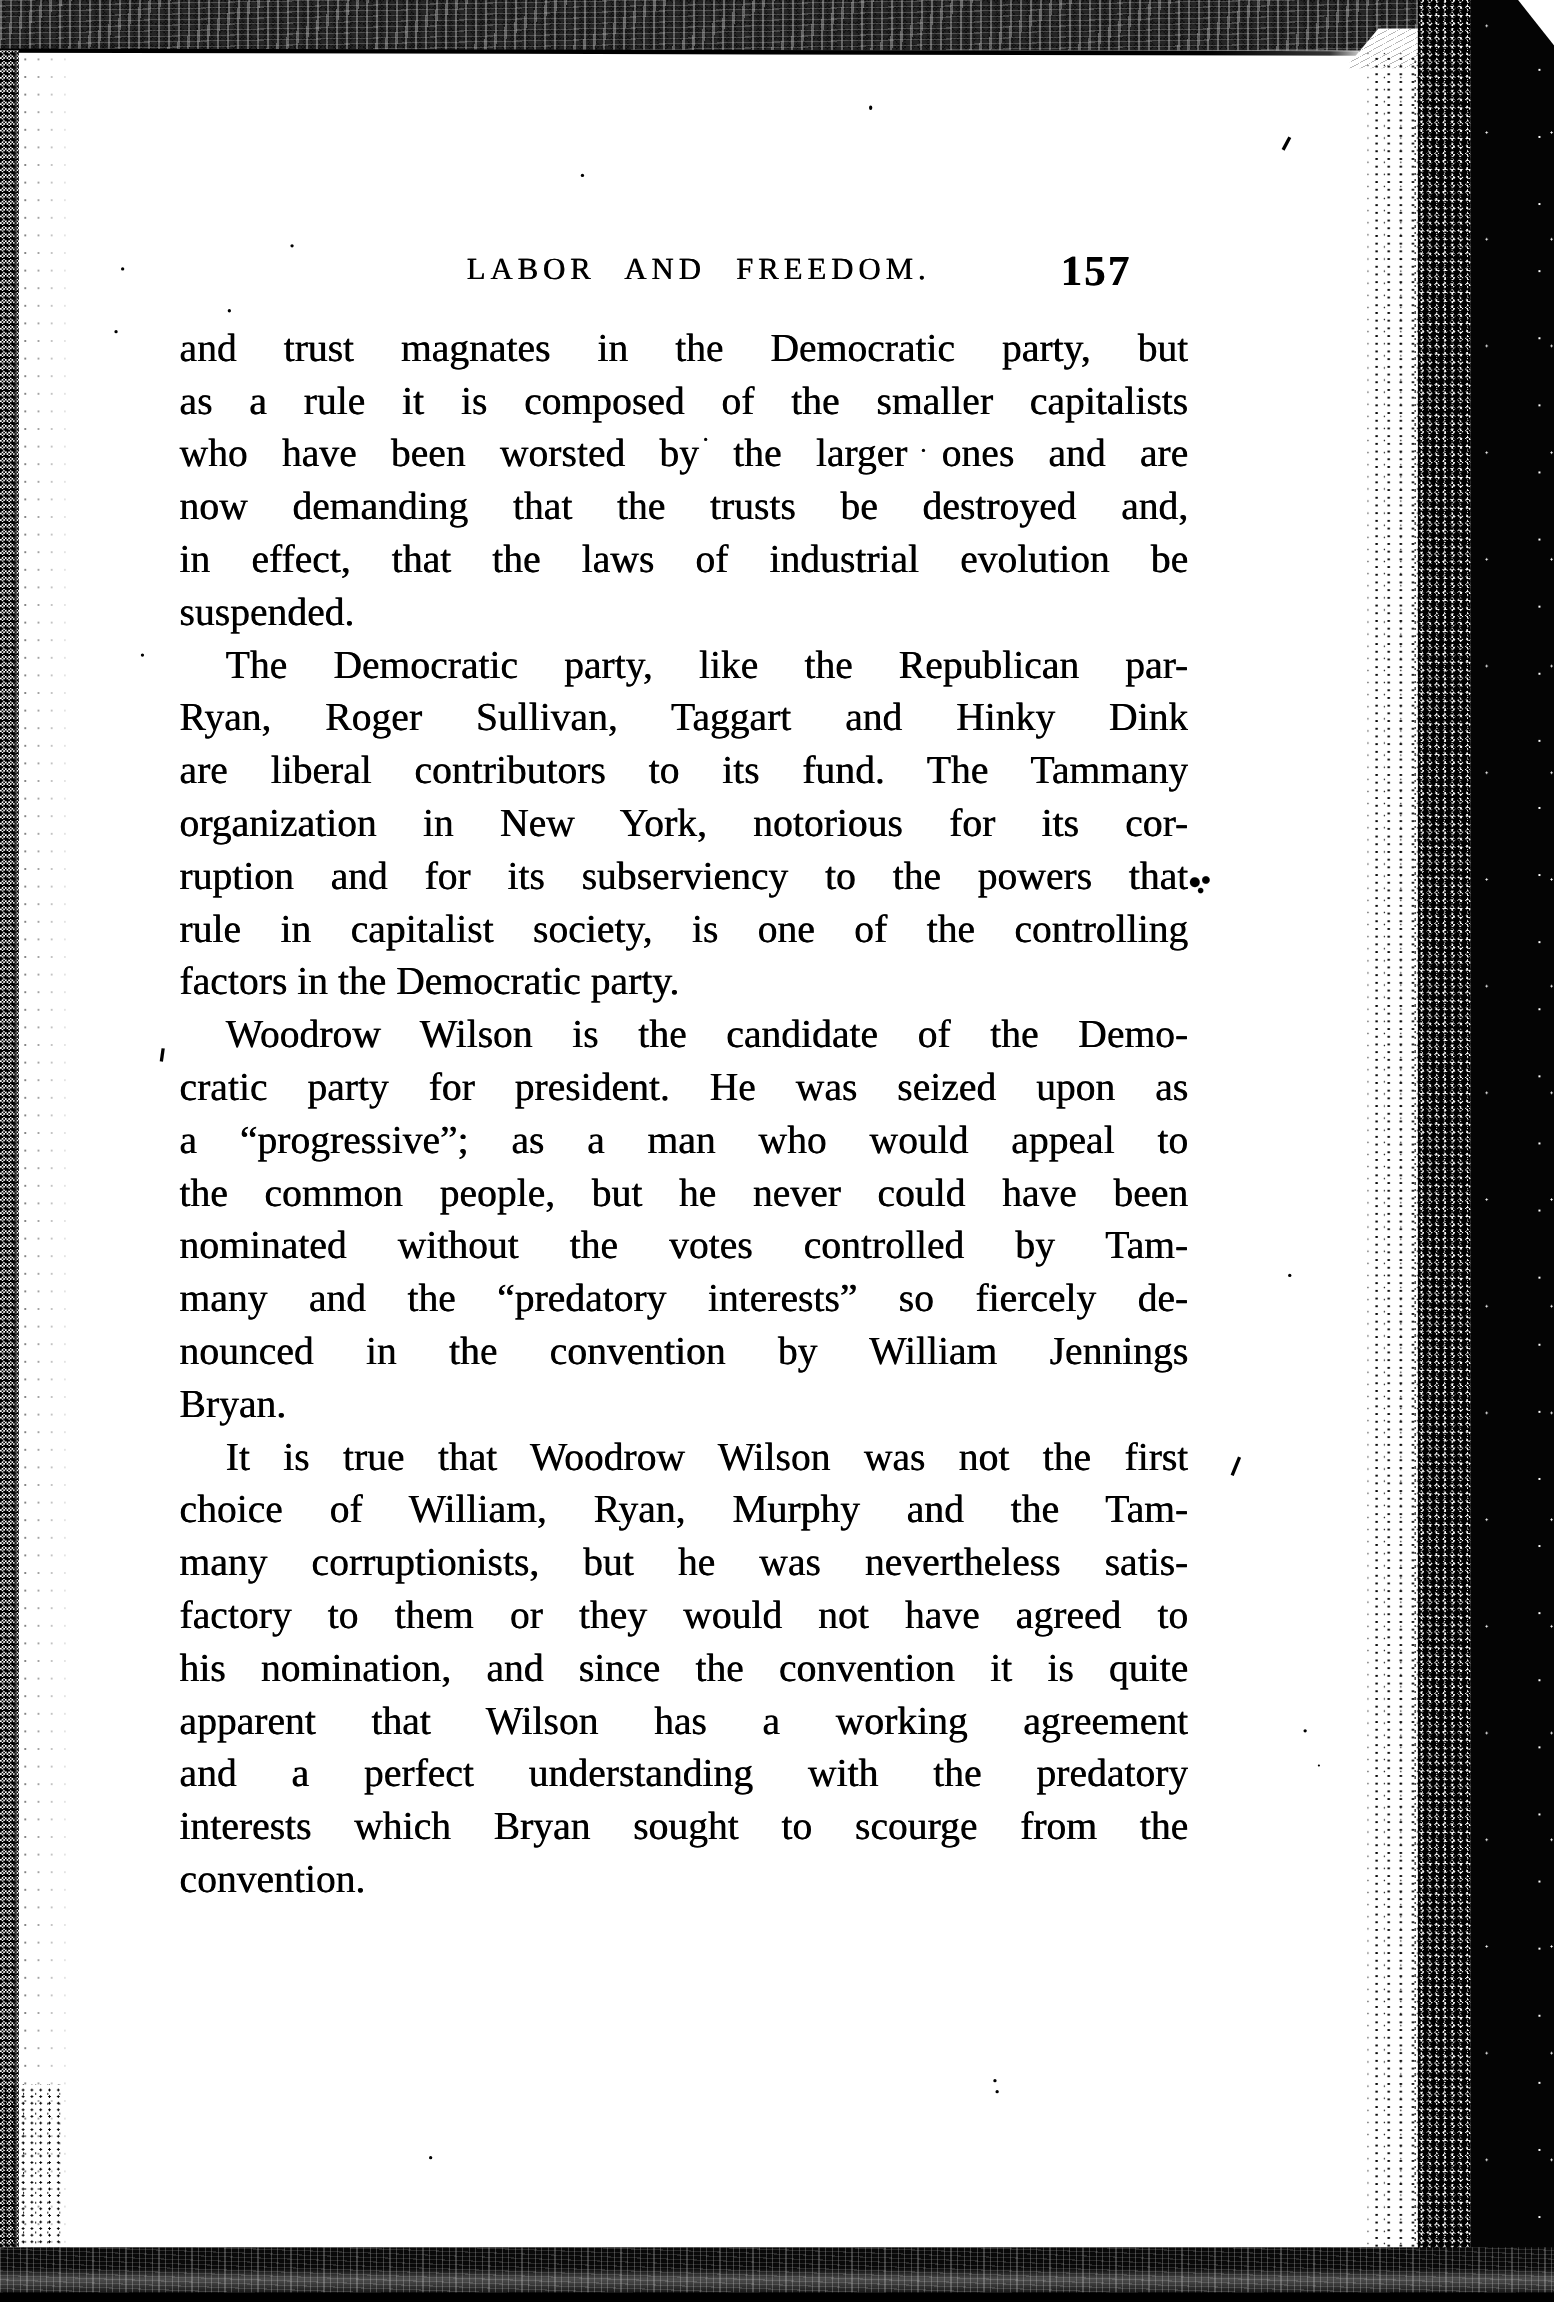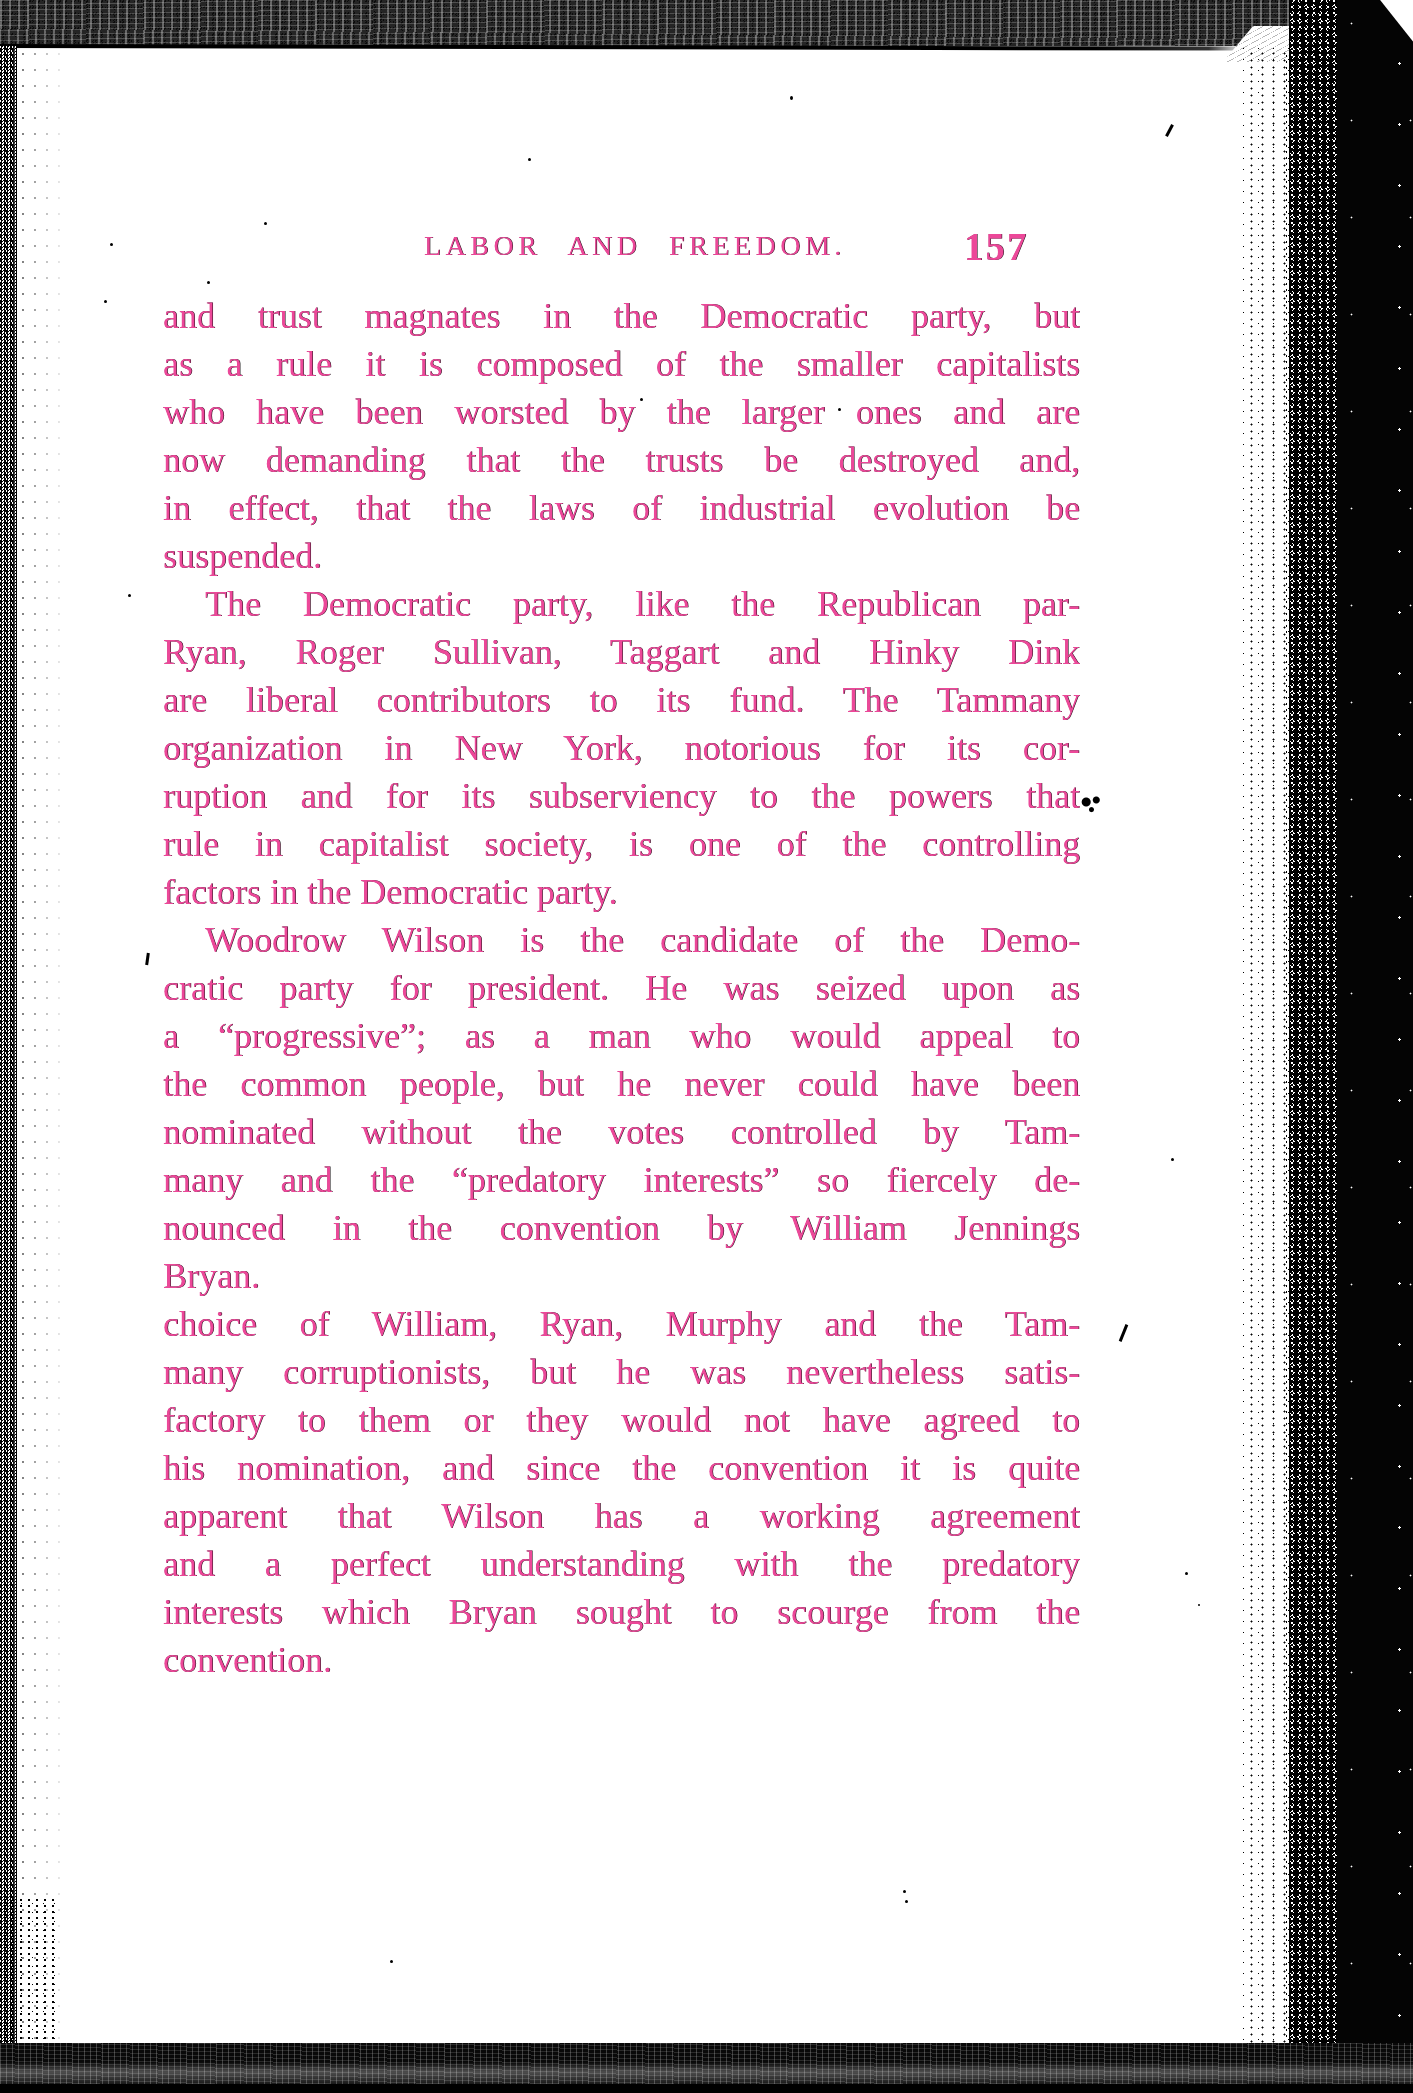--- a/index.html
+++ b/index.html
@@ -1,20 +1,20 @@
 <!DOCTYPE html>
 <html><head>
 <meta charset="utf-8">
 <style>
   html,body { margin:0; padding:0; background:#e8e8e8; }
   #canvas {
     position:relative; width:1413px; height:2093px;
     background:#ffffff; overflow:hidden;
     font-family:"Liberation Serif","DejaVu Serif",serif;
-    color:#ec4899;
+    color:#000000;
   }
 
   
   .top-band {
     position:absolute; left:0; top:0; width:1413px; height:46px;
     background:
       repeating-linear-gradient(91deg, rgba(200,200,200,.40) 0 2px, rgba(0,0,0,0) 2px 9px),
       repeating-linear-gradient(179deg, rgba(150,150,150,.35) 0 1px, rgba(0,0,0,0) 1px 5px),
       #0c0c0c;
   }
@@ -169,20 +169,21 @@
       <div class="line">rule in capitalist society, is one of the controlling</div>
       <div class="line last">factors in the Democratic party.</div>
       <div class="line indent">Woodrow Wilson is the candidate of the Demo-</div>
       <div class="line">cratic party for president.  He was seized upon as</div>
       <div class="line">a “progressive”; as a man who would appeal to</div>
       <div class="line">the common people, but he never could have been</div>
       <div class="line">nominated without the votes controlled by Tam-</div>
       <div class="line">many and the “predatory interests” so fiercely de-</div>
       <div class="line">nounced in the convention by William Jennings</div>
       <div class="line last">Bryan.</div>
+      <div class="line indent">It is true that Woodrow Wilson was not the first</div>
       <div class="line">choice of William, Ryan, Murphy and the Tam-</div>
       <div class="line">many corruptionists, but he was nevertheless satis-</div>
       <div class="line">factory to them or they would not have agreed to</div>
       <div class="line">his nomination, and since the convention it is quite</div>
       <div class="line">apparent that Wilson has a working agreement</div>
       <div class="line">and a perfect understanding with the predatory</div>
       <div class="line">interests which Bryan sought to scourge from the</div>
       <div class="line last">convention.</div>
     </div>
 

